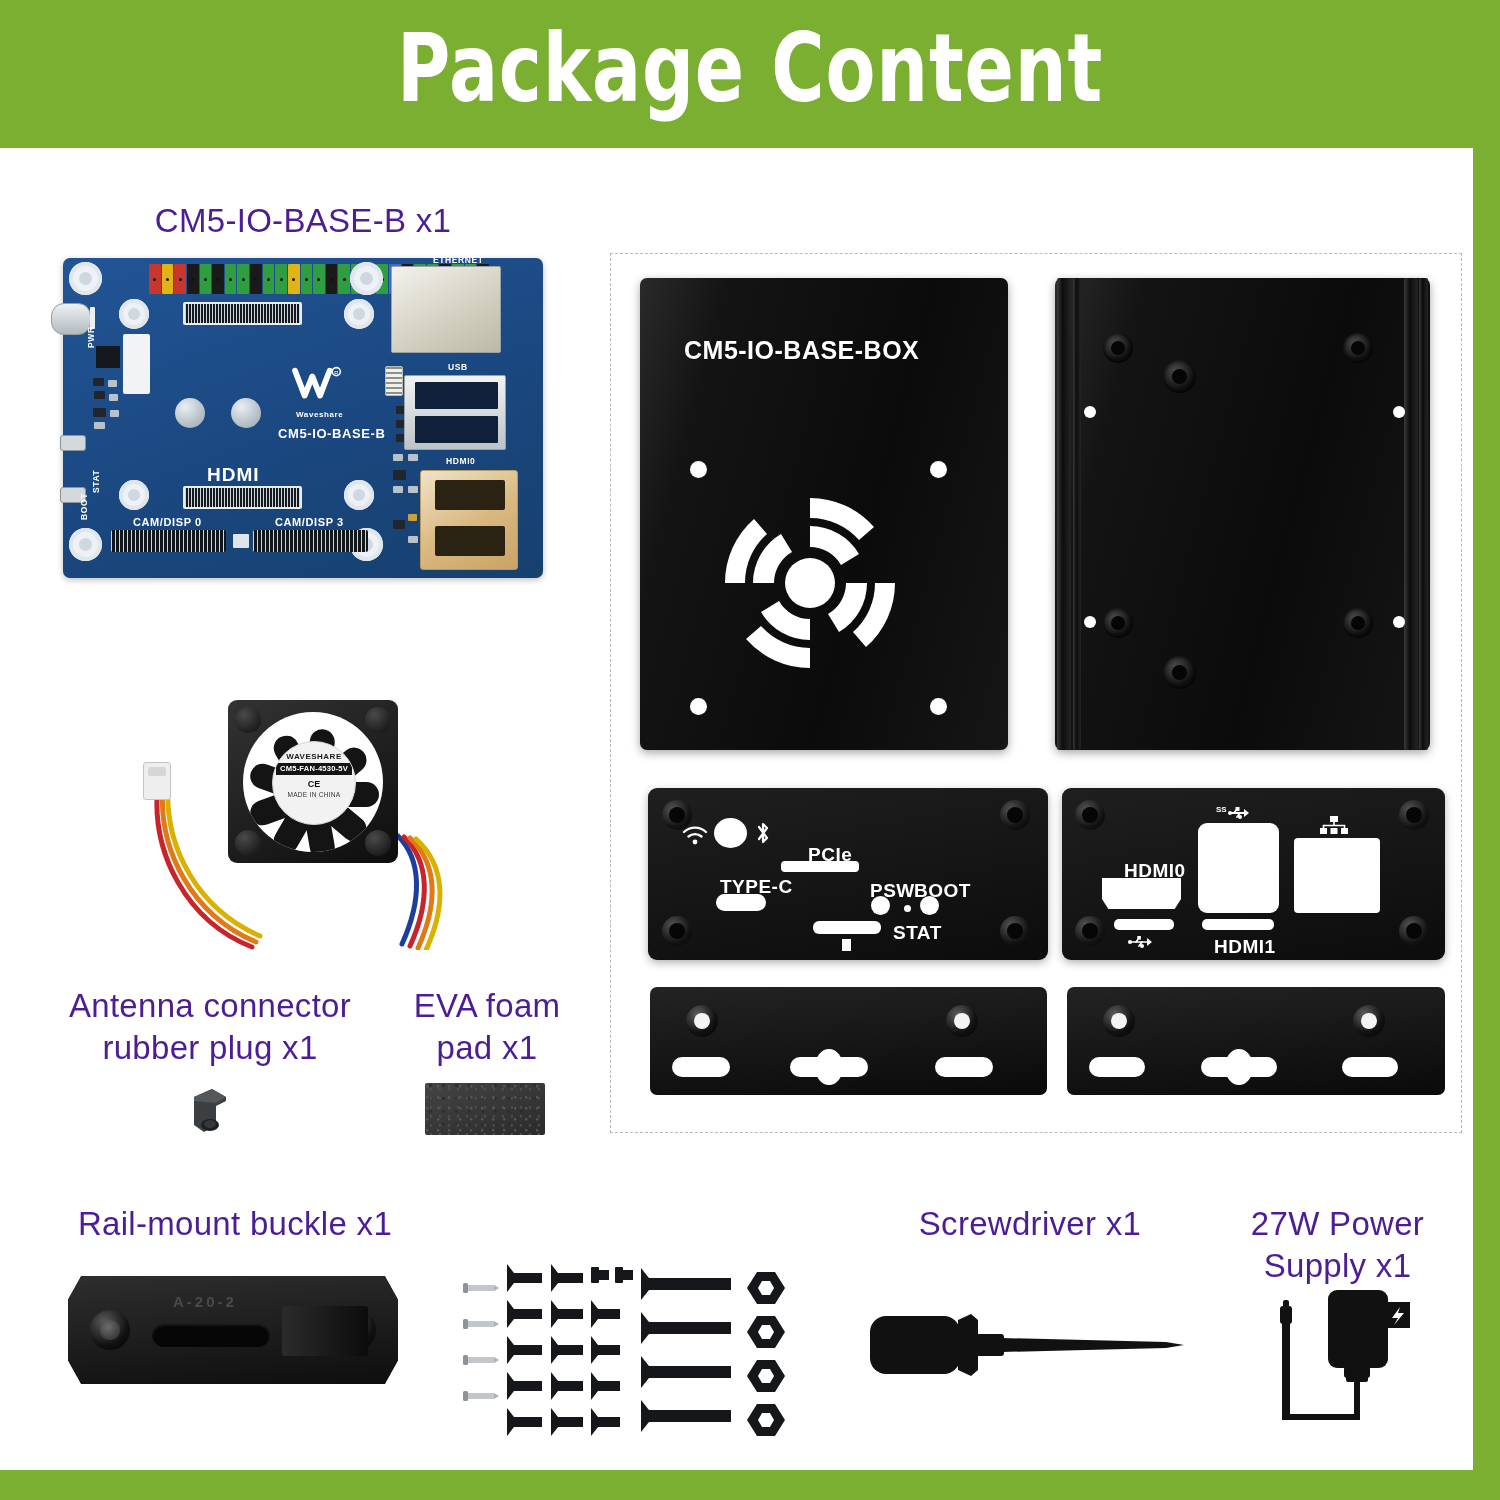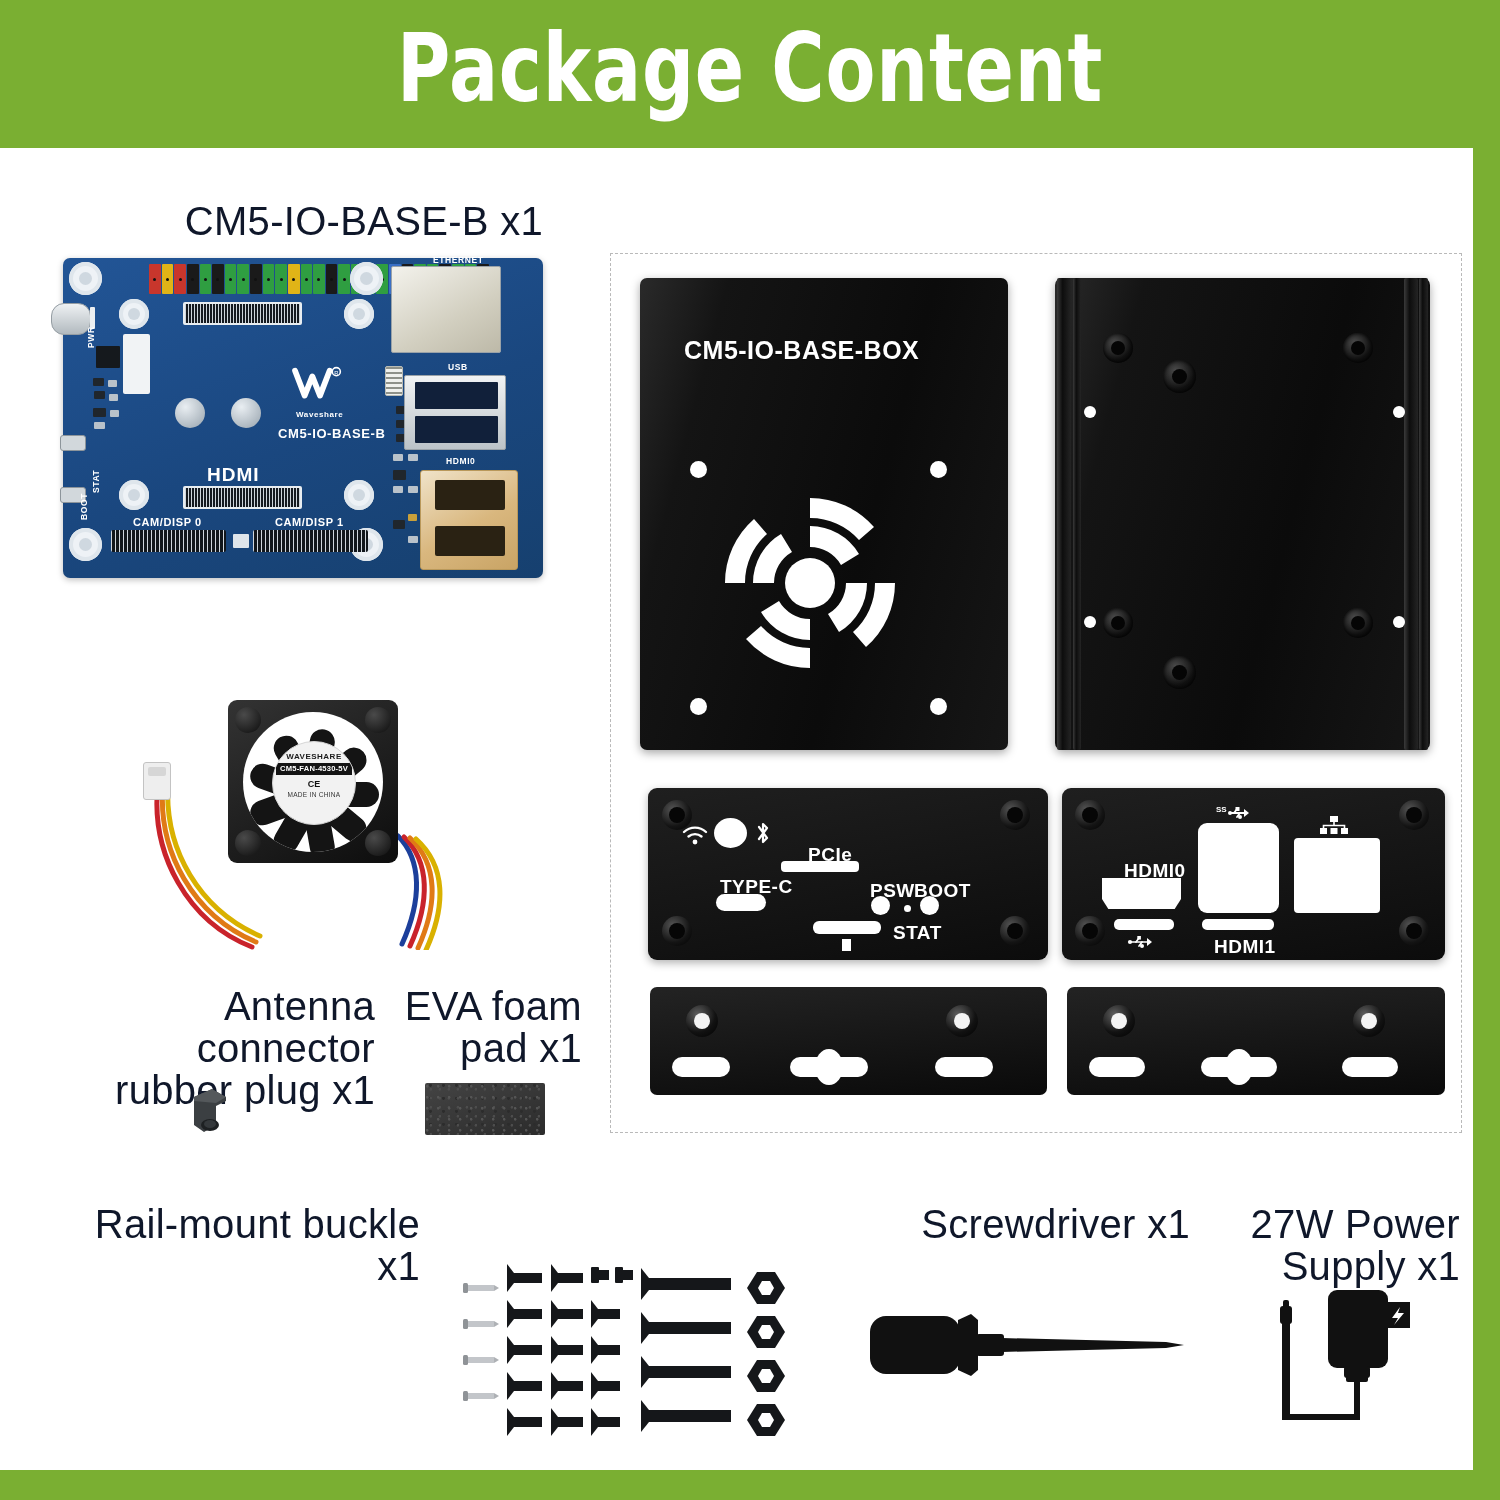--- a/index.html
+++ b/index.html
@@ -14,21 +14,21 @@
   #page{position:absolute;inset:0;background:#7aaf32;}
   #inner{position:absolute;left:0;top:148px;width:1473px;height:1322px;background:#fff;}
   #header{position:absolute;left:0;top:0;width:1232px;height:148px;background:#7aaf32;}
   #header .title{
     position:absolute;left:0;top:14px;width:1500px;text-align:center;
     color:#ffffff;font-size:94px;font-weight:bold;letter-spacing:1px;
     font-family:"DejaVu Sans Condensed","Liberation Sans",sans-serif;
     transform:scaleX(.86);
   }
   .cap{
-    position:absolute;color:#0f172a;font-size:40px;font-weight:400;text-align:right;
+    position:absolute;color:#4c1d95;font-size:33px;font-weight:400;text-align:center;
     line-height:42px;letter-spacing:.3px;white-space:pre-line;
   }
   .dashbox{position:absolute;border:1.6px dashed #b9b9b9;}
 
   
   #pcb{position:absolute;left:63px;top:258px;width:480px;height:320px;
        background:#1c4f8f;border-radius:7px;
        background-image:linear-gradient(160deg,#225596 0%,#1a477f 55%,#16406f 100%);
        box-shadow:0 2px 6px rgba(0,0,0,.25);}
   .hole{position:absolute;border-radius:50%;background:#eef2f6;
@@ -258,21 +258,21 @@
     <div class="silk sm" style="left:385px;top:104px;">USB</div>
 
     <div style="position:absolute;left:357px;top:212px;width:96px;height:98px;border-radius:3px;
                 background-image:linear-gradient(150deg,#f0e3c9,#d9b77e 55%,#c9a465);border:1px solid #b9985a;"></div>
     <div style="position:absolute;left:372px;top:222px;width:70px;height:30px;background:#2a2213;border-radius:2px;"></div>
     <div style="position:absolute;left:372px;top:268px;width:70px;height:30px;background:#2a2213;border-radius:2px;"></div>
     <div class="silk sm" style="left:383px;top:198px;">HDMI0</div>
 
     <div class="silk" style="left:144px;top:206px;font-size:19px;letter-spacing:1px;">HDMI</div>
     <div class="silk" style="left:70px;top:258px;">CAM/DISP 0</div>
-    <div class="silk" style="left:212px;top:258px;">CAM/DISP 1</div>
+    <div class="silk" style="left:212px;top:258px;">CAM/DISP 3</div>
     <div class="silk" style="left:215px;top:168px;font-size:13px;">CM5-IO-BASE-B</div>
     <div class="silk sm" style="left:23px;top:90px;transform:rotate(-90deg);transform-origin:0 0;">PWR</div>
     <div class="silk sm" style="left:28px;top:235px;transform:rotate(-90deg);transform-origin:0 0;">STAT</div>
     <div class="silk sm" style="left:16px;top:262px;transform:rotate(-90deg);transform-origin:0 0;">BOOT</div>
 
     <div style="position:absolute;left:228px;top:105px;width:58px;height:48px;">
       <svg viewBox="0 0 60 50" width="58" height="48" aria-hidden="true">
         <path d="M4 8 L14 34 L22 14 L30 34 L40 8" stroke="#fff" stroke-width="6" fill="none" stroke-linecap="round" stroke-linejoin="round"></path>
         <circle cx="47" cy="9" r="4.2" fill="none" stroke="#fff" stroke-width="1.6"></circle>
         <text x="47" y="12" font-size="6" fill="#fff" text-anchor="middle" font-family="Liberation Sans">R</text>
@@ -538,20 +538,32 @@
       <ellipse cx="24" cy="39" rx="6" ry="4" fill="#34383b"></ellipse>
     </svg>
   </div>
   <div id="foam"></div>
 
   <div class="cap" style="left:50px;top:1203px;width:370px;">Rail-mount buckle x1</div>
   <div class="cap" style="left:870px;top:1203px;width:320px;">Screwdriver x1</div>
   <div class="cap" style="left:1215px;top:1203px;width:245px;">27W Power
 Supply x1</div>
 
+  <div id="buckle">
+    <div class="bkbody"></div>
+    <div class="bkmark">A-20-2</div>
+    <div class="bkhole" style="left:22px;top:34px;">
+        <i></i>
+      </div>
+    <div class="bkhole" style="left:268px;top:34px;">
+        <i></i>
+      </div>
+    <div class="bkslot"></div>
+    <div class="bkclip"></div>
+  </div>
 
   <div id="screws">
     <svg viewBox="0 0 350 200" width="350" height="200" aria-hidden="true">
 
       <g fill="#b9bcc0">
         <g transform="translate(8,24)">
           <rect x="0" y="1" width="5" height="10" rx="1.5" fill="#8f9397"></rect>
           <rect x="5" y="3" width="26" height="6" fill="#c3c6ca"></rect>
           <path d="M31 3 L36 6 L31 9 Z" fill="#aeb1b5"></path>
         </g>

